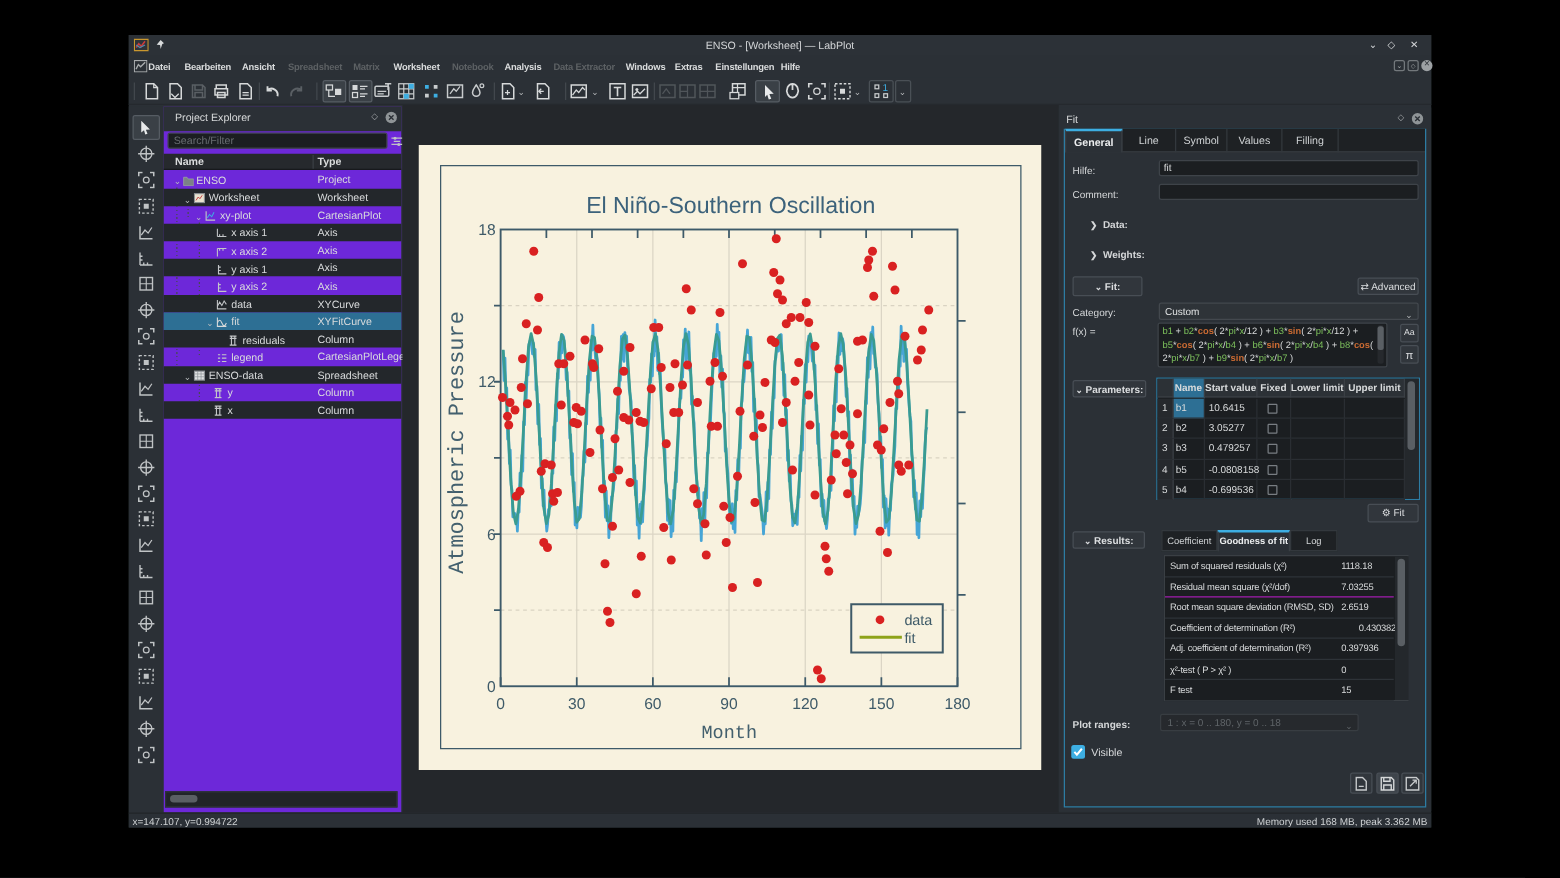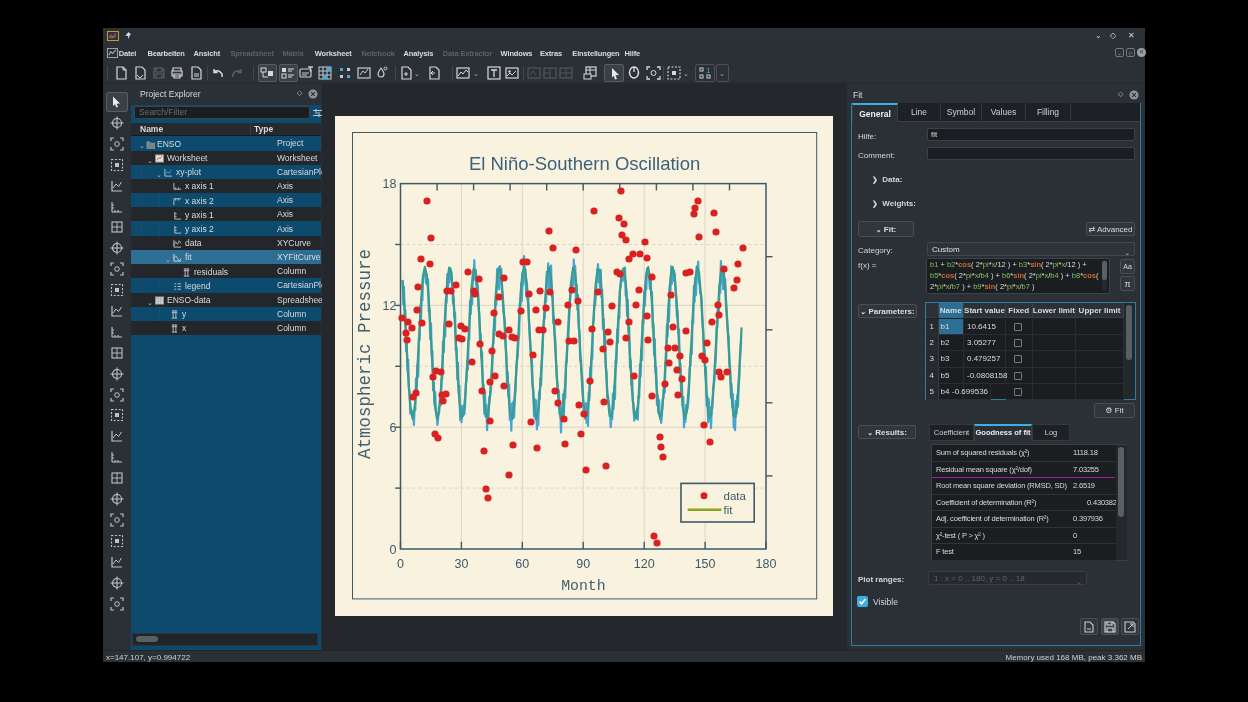--- a/index.html
+++ b/index.html
@@ -6,28 +6,28 @@
 .abs{position:absolute;}
 #titlebar{position:absolute;left:0;top:0;width:1042px;height:16px;background:#2c3137;color:#d4d6d8;font-size:8.5px;}
 #menubar{position:absolute;left:0;top:16px;width:1042px;height:18px;background:#2b3036;}
 .menu{position:absolute;top:4.5px;font-size:7.5px;color:#dadcdd;font-weight:600;letter-spacing:-0.15px;}
 .menu.dis{color:#5d6164;}
 #toolbar{position:absolute;left:0;top:34px;width:1042px;height:22px;background:#2b3036;border-bottom:1px solid #25292e;}
 .tsep{position:absolute;top:4px;width:1px;height:14px;background:#42474d;}
 .tbtn{position:absolute;top:2px;width:19px;height:18px;}
 .pressed{background:#3a4046;border:1px solid #565c63;border-radius:2px;}
 #lstrip{position:absolute;left:0;top:57px;width:28px;height:565px;background:#2b3036;}
-#explorer{position:absolute;left:28px;top:57px;width:190px;height:565px;background:#0c4a6e;}
+#explorer{position:absolute;left:28px;top:57px;width:190px;height:565px;background:#6d28d9;}
 #exhead{position:absolute;left:0;top:0;width:190px;height:20px;background:#2b3036;color:#d8dadb;}
 #search{position:absolute;left:3px;top:21px;width:176px;height:13px;background:#1b1e21;border:1px solid #3e4349;border-radius:2px;color:#686d71;font-size:8.5px;padding-left:4px;line-height:11px;}
 #colhead{position:absolute;left:0;top:38px;width:190px;height:13px;background:#26292d;border-bottom:1px solid #17191c;font-size:8.5px;font-weight:600;}
 .trow{position:absolute;left:0;width:190px;height:14.2px;font-size:8.5px;line-height:14px;white-space:nowrap;}
 .alt{background:#23272b;}
 .sel{background:#2d6f94;}
-.typ{position:absolute;left:123px;top:0;margin-left:23px;}
+.typ{position:absolute;left:123px;top:0;}
 .arr{position:absolute;top:0px;color:#b9bcbe;font-size:7px;}
 #hscroll{position:absolute;left:1px;top:548px;width:186px;height:13px;background:#212428;border:1px solid #2e3338;}
 #hthumb{position:absolute;left:3px;top:2px;width:22px;height:6px;background:#5a5f64;border-radius:3px;}
 #wsarea{position:absolute;left:219px;top:56px;width:525px;height:566px;background:#24272b;}
 #page{position:absolute;left:13px;top:32px;width:498px;height:500px;background:#f8f2df;}
 #dock{position:absolute;left:744px;top:58px;width:298px;height:563px;background:#2b3036;font-size:8px;}
 #dockborder{position:absolute;left:4px;top:17px;width:290px;height:543px;border:1px solid #2d7ca3;}
 #tabstrip{position:absolute;left:5px;top:17px;width:288px;height:19px;background:#1e2124;border-bottom:1px solid #3a3f44;}
 .tab{position:absolute;top:17px;height:19px;text-align:center;font-size:8.5px;color:#cfd2d4;line-height:19px;border-right:1px solid #33383d;white-space:nowrap;overflow:hidden;}
 .tabact{background:#2b3036;border:1px solid #3a3f44;border-top:2px solid #3daee2;border-bottom:none;color:#eceeef;font-weight:600;}
@@ -41,20 +41,21 @@
 <div id="win">
 <div id="titlebar">
  <svg class="abs" style="left:4px;top:2px" width="12" height="12" viewBox="0 0 12 12">
         <rect x="0.5" y="1.5" width="11" height="9" fill="#2f3338" stroke="#c9972f"></rect>
         <path d="M2 8 L4 5 L6 7 L9 3" stroke="#cf3b3b" stroke-width="1.2" fill="none"></path>
         <path d="M2 6 L5 8 L9 6" stroke="#58a" stroke-width="1" fill="none"></path>
       </svg>
  <svg class="abs" style="left:21px;top:3px" width="9" height="10" viewBox="0 0 10 11">
         <path d="M5 1 L8 4 L6.5 4.5 L5 9 L4.5 5.5 L1.5 5.2 Z" fill="#d8dadb"></path>
       </svg>
+ <div class="abs" style="left:0;top:3px;width:1042px;text-align:center;">ENSO - [Worksheet] — LabPlot</div>
  <div class="abs" style="left:992px;top:3px;font-size:8px;color:#d4d6d8;">⌄</div>
  <div class="abs" style="left:1007px;top:3px;font-size:8px;color:#d4d6d8;">◇</div>
  <div class="abs" style="left:1025px;top:3px;font-size:8px;color:#d4d6d8;">✕</div>
 </div>
 <div id="menubar">
  <svg class="abs" style="left:4px;top:4px" width="11" height="10" viewBox="0 0 12 11">
         <rect x="0.5" y="0.5" width="11" height="10" fill="none" stroke="#a9acae"></rect>
         <path d="M2 8 L4 4 L6 6 L10 2" stroke="#a9acae" stroke-width="1.2" fill="none"></path>
       </svg>
  <div class="menu" style="left:15.7px;">Datei</div>
@@ -749,21 +750,21 @@
         <div style="position:absolute;left:0;top:64.6px;width:12.5px;height:16.2px;background:#26292d;border-right:1px solid #3a3f44;border-bottom:1px solid #2a2e33;text-align:center;line-height:16px;">4</div>
         <div style="position:absolute;left:12.5px;top:64.6px;width:25.5px;height:16.2px;border-right:1px solid #2a2e33;border-bottom:1px solid #2a2e33;line-height:16px;padding-left:2px;">b5</div>
         <div style="position:absolute;left:38px;top:64.6px;width:42px;height:16.2px;border-right:1px solid #2a2e33;border-bottom:1px solid #2a2e33;line-height:16px;padding-left:3px;white-space:nowrap;">-0.0808158</div>
         <div style="position:absolute;left:80px;top:64.6px;width:26.5px;height:16.2px;border-right:1px solid #2a2e33;border-bottom:1px solid #2a2e33;">
           <div style="position:absolute;left:8px;top:4px;width:8px;height:8px;border:1px solid #787d82;border-radius:1px;"></div>
         </div>
         <div style="position:absolute;left:106.5px;top:64.6px;width:43.5px;height:16.2px;border-right:1px solid #2a2e33;border-bottom:1px solid #2a2e33;"></div>
         <div style="position:absolute;left:150px;top:64.6px;width:48px;height:16.2px;border-right:1px solid #2a2e33;border-bottom:1px solid #2a2e33;"></div>
         <div style="position:absolute;left:0;top:80.8px;width:12.5px;height:16.2px;background:#26292d;border-right:1px solid #3a3f44;border-bottom:1px solid #2a2e33;text-align:center;line-height:16px;">5</div>
         <div style="position:absolute;left:12.5px;top:80.8px;width:25.5px;height:16.2px;border-right:1px solid #2a2e33;border-bottom:1px solid #2a2e33;line-height:16px;padding-left:2px;">b4</div>
-        <div style="position:absolute;left:23px;top:80.8px;width:42px;height:16.2px;border-right:1px solid #2a2e33;border-bottom:1px solid #2a2e33;line-height:16px;padding-left:3px;white-space:nowrap;">-0.699536</div>
+        <div style="position:absolute;left:38px;top:80.8px;width:42px;height:16.2px;border-right:1px solid #2a2e33;border-bottom:1px solid #2a2e33;line-height:16px;padding-left:3px;white-space:nowrap;">-0.699536</div>
         <div style="position:absolute;left:80px;top:80.8px;width:26.5px;height:16.2px;border-right:1px solid #2a2e33;border-bottom:1px solid #2a2e33;">
           <div style="position:absolute;left:8px;top:4px;width:8px;height:8px;border:1px solid #787d82;border-radius:1px;"></div>
         </div>
         <div style="position:absolute;left:106.5px;top:80.8px;width:43.5px;height:16.2px;border-right:1px solid #2a2e33;border-bottom:1px solid #2a2e33;"></div>
         <div style="position:absolute;left:150px;top:80.8px;width:48px;height:16.2px;border-right:1px solid #2a2e33;border-bottom:1px solid #2a2e33;"></div>
         <div style="position:absolute;left:198px;top:0;width:11px;height:96px;background:#24282c;">
           <div style="position:absolute;left:2px;top:2px;width:6px;height:55px;background:#5a5f64;border-radius:3px;"></div>
         </div>
       </div>
 <div class="btn" style="left:247px;top:317px;width:41px;height:15px;line-height:14px;">⚙ Fit</div>

